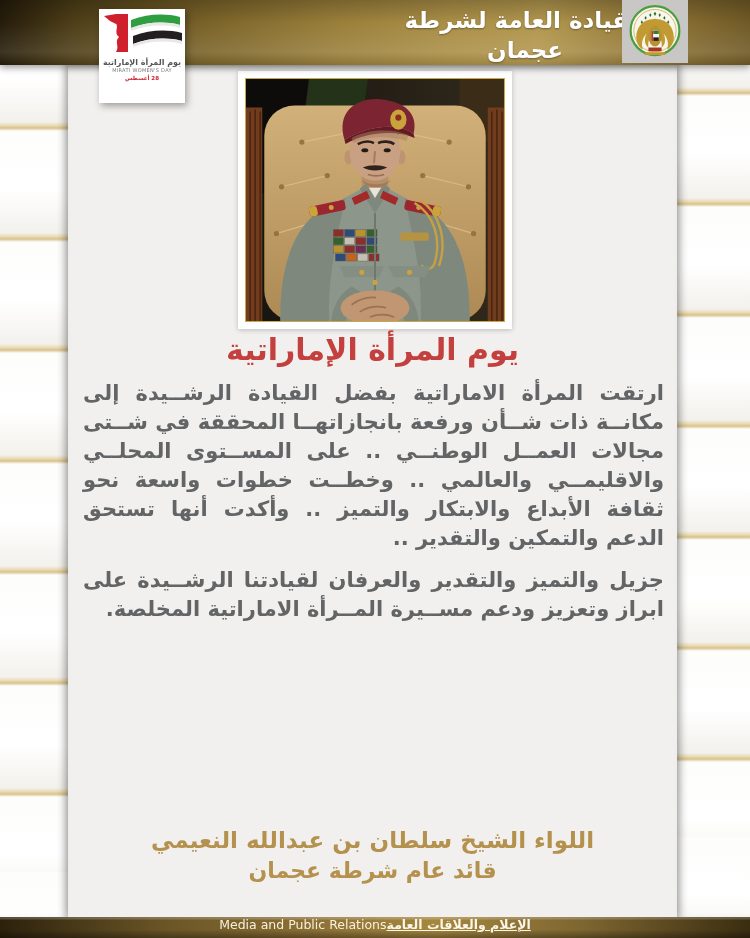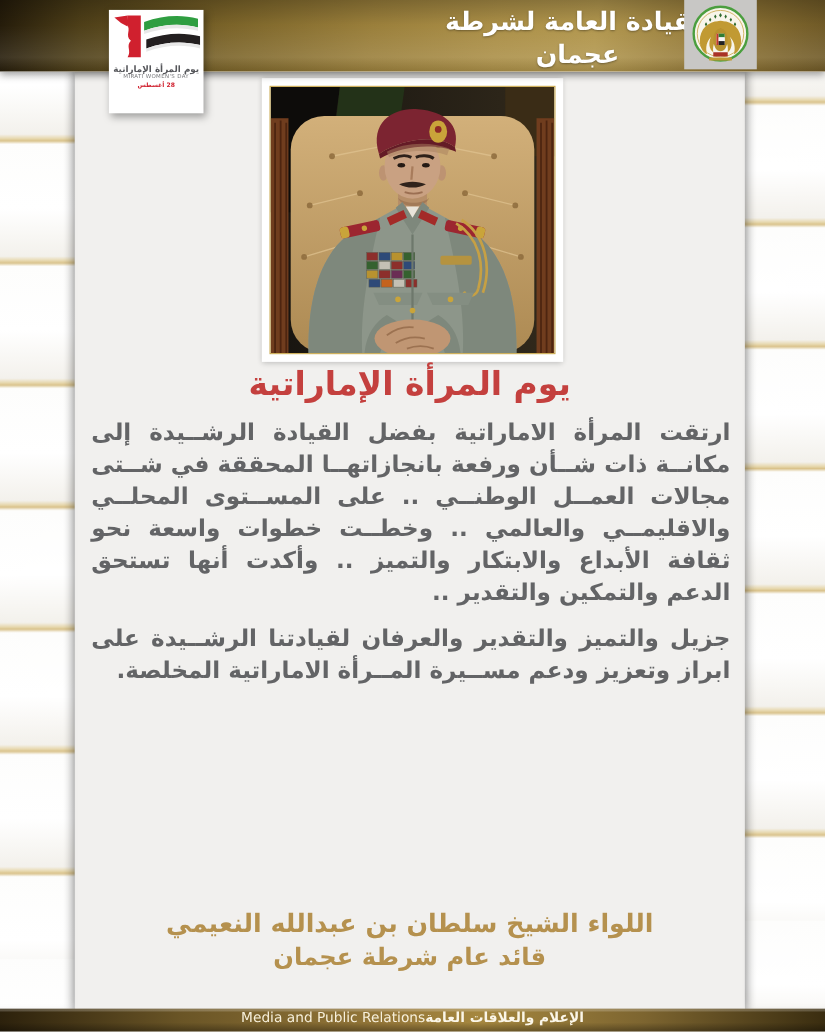--- a/index.html
+++ b/index.html
@@ -59,21 +59,21 @@
   .sig-title{font-size:22px;line-height:30px;}
   
   .footer{
     position:absolute;left:0;bottom:0;width:750px;height:21px;z-index:2;
     background:
       linear-gradient(180deg,rgba(255,255,255,.20) 0 2px,rgba(255,255,255,0) 3px 60%,rgba(0,0,0,.35) 100%),
       linear-gradient(90deg,#2c210c 0%,#6a5526 22%,#97793a 48%,#a5873f 58%,#7d6530 78%,#3a2d10 100%);
     display:flex;justify-content:center;
   }
   .ftr-en{font-size:12.5px;color:#f7f0dc;}
-  .ftr-ar{font-size:12.5px;font-weight:bold;color:#fbf6e8;direction:rtl;}
+  .ftr-ar{font-size:12.5px;font-weight:bold;color:#fbf6e8;direction:rtl;text-decoration:underline;}
 </style>
 </head>
 <body>
 
 <div class="page">
 
   <div class="side-strip left"></div>
   <div class="side-strip right"></div>
 
   <div class="main-panel">

